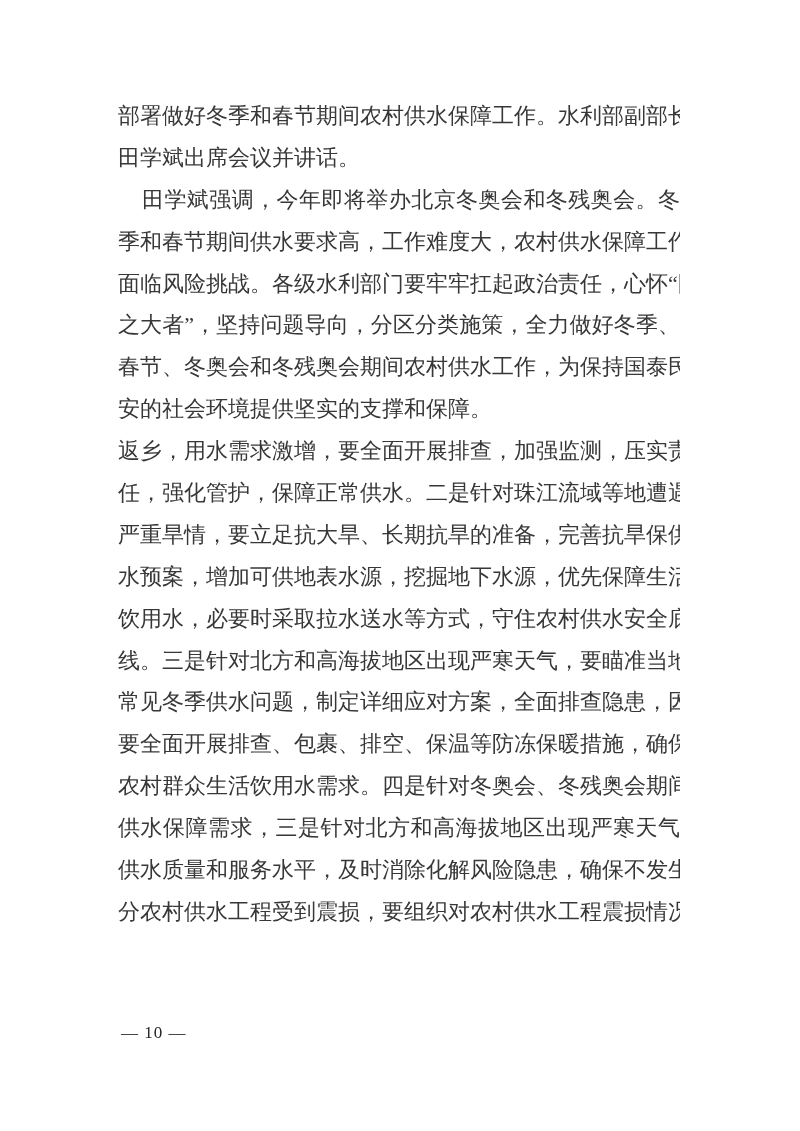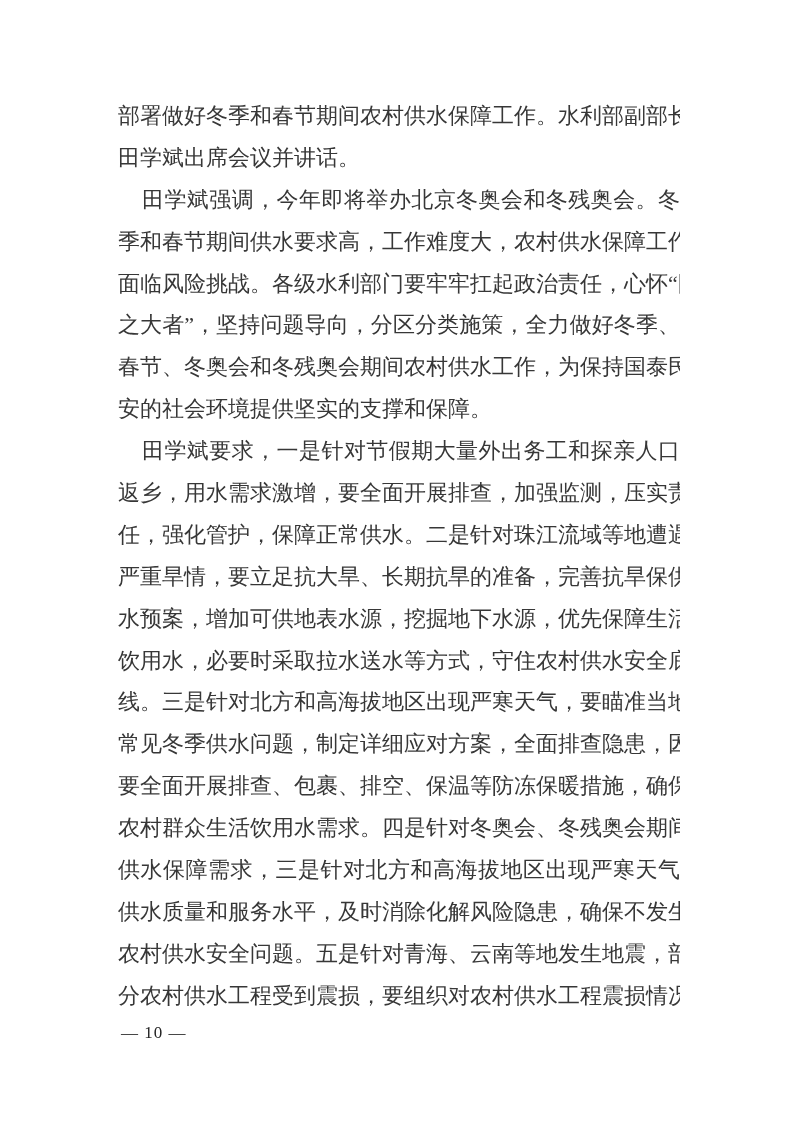--- a/index.html
+++ b/index.html
@@ -63,33 +63,31 @@
     <div>
       <div class="line indent">田学斌强调，今年即将举办北京冬奥会和冬残奥会。冬</div>
       <div class="line">季和春节期间供水要求高，工作难度大，农村供水保障工作</div>
       <div class="line">面临风险挑战。各级水利部门要牢牢扛起政治责任，心怀“国</div>
       <div class="line">之大者”，坚持问题导向，分区分类施策，全力做好冬季、</div>
       <div class="line">春节、冬奥会和冬残奥会期间农村供水工作，为保持国泰民</div>
       <div class="line para-end">安的社会环境提供坚实的支撑和保障。</div>
     </div>
 
     <div>
-      <div class="line indent">田学斌要求，一是针对节假期大量外出务工和探亲人口</div>
       <div class="line">返乡，用水需求激增，要全面开展排查，加强监测，压实责</div>
       <div class="line">任，强化管护，保障正常供水。二是针对珠江流域等地遭遇</div>
       <div class="line">严重旱情，要立足抗大旱、长期抗旱的准备，完善抗旱保供</div>
       <div class="line">水预案，增加可供地表水源，挖掘地下水源，优先保障生活</div>
       <div class="line">饮用水，必要时采取拉水送水等方式，守住农村供水安全底</div>
       <div class="line">线。三是针对北方和高海拔地区出现严寒天气，要瞄准当地</div>
       <div class="line">常见冬季供水问题，制定详细应对方案，全面排查隐患，因</div>
       <div class="line">要全面开展排查、包裹、排空、保温等防冻保暖措施，确保</div>
       <div class="line">农村群众生活饮用水需求。四是针对冬奥会、冬残奥会期间</div>
       <div class="line">供水保障需求，三是针对北方和高海拔地区出现严寒天气</div>
       <div class="line">供水质量和服务水平，及时消除化解风险隐患，确保不发生</div>
-      <div class="line">农村供水安全问题。五是针对青海、云南等地发生地震，部</div>
       <div class="line">分农村供水工程受到震损，要组织对农村供水工程震损情况</div>
     </div>
 
   </div>
 
   <div class="footer">— 10 —</div>
 
 </div>
 
 </body></html>

